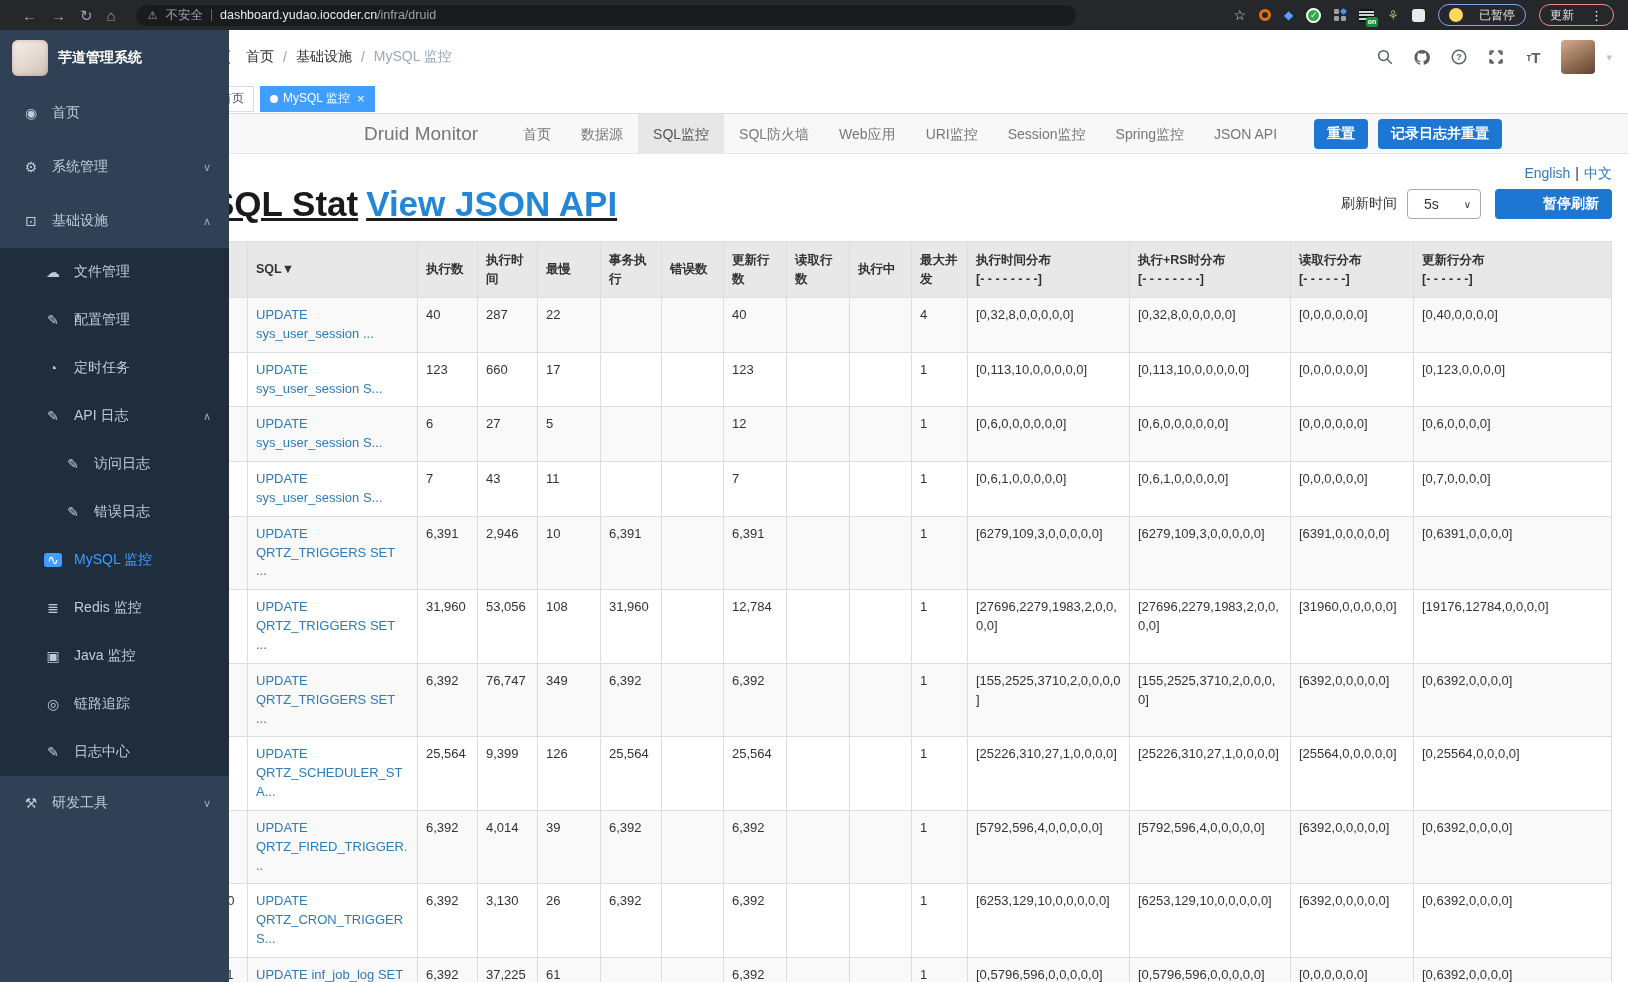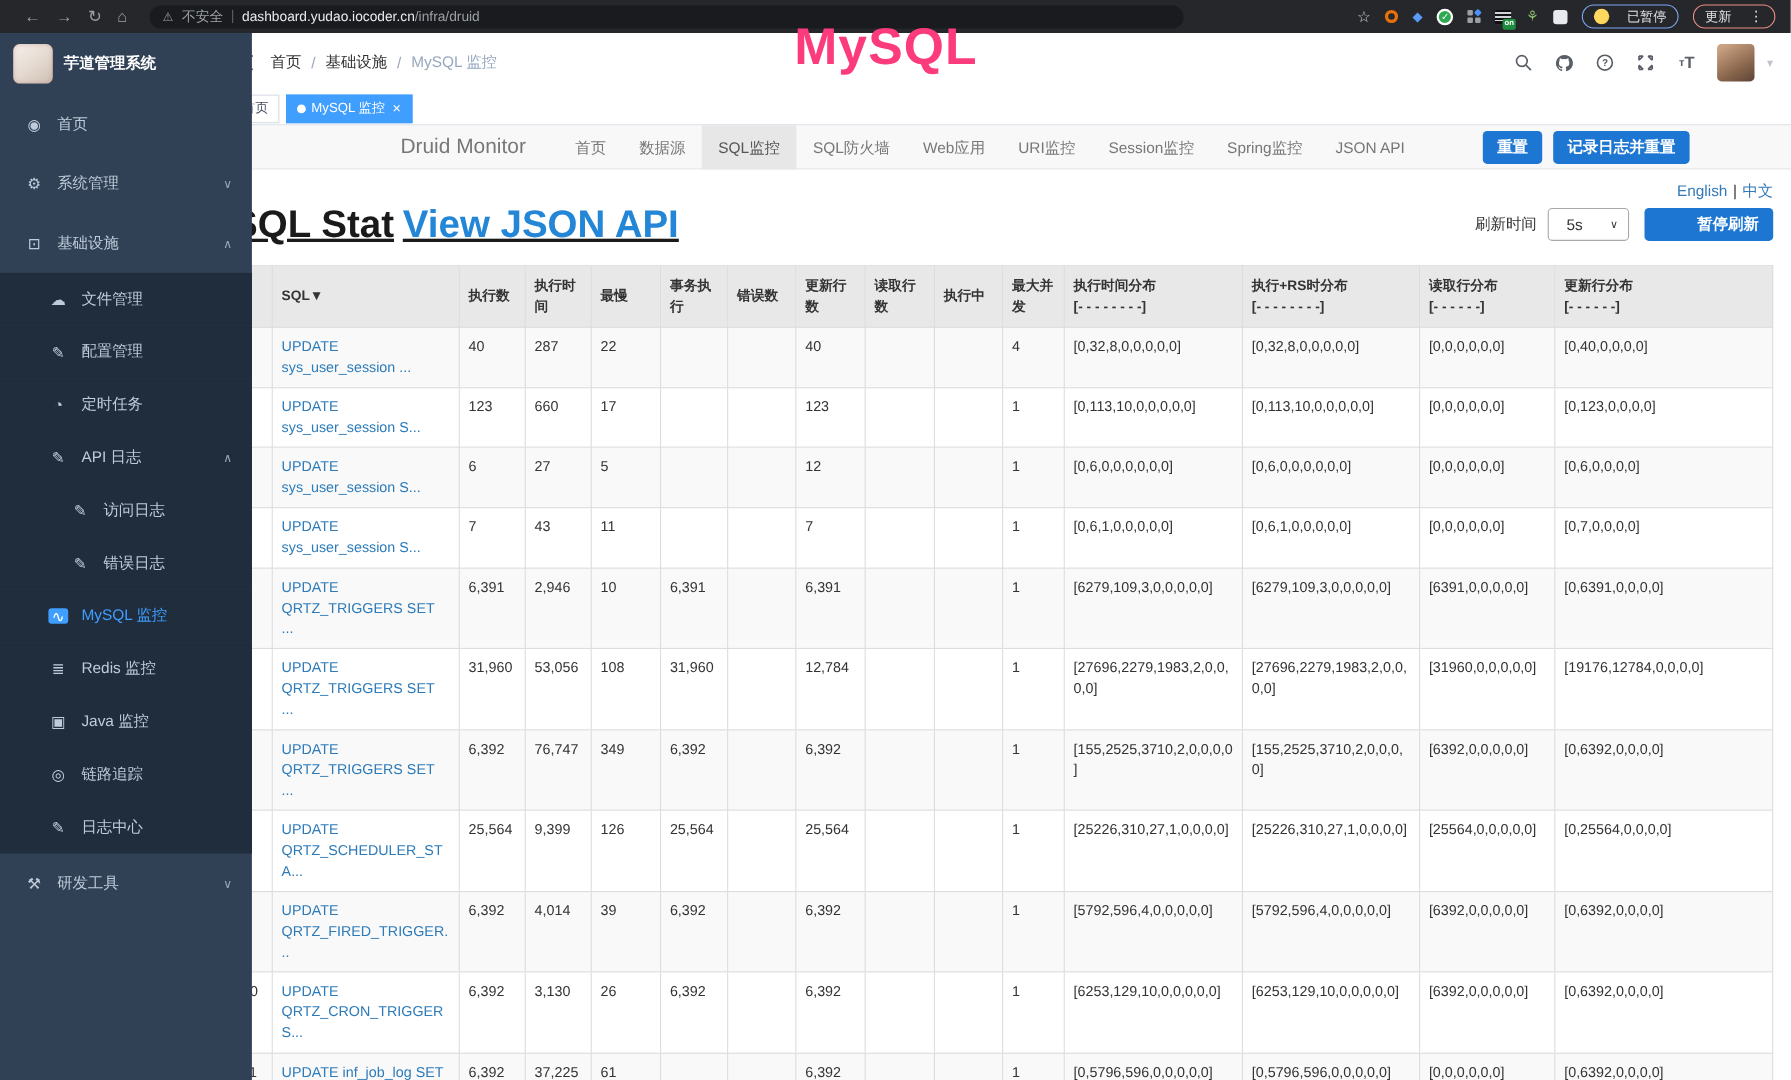--- a/index.html
+++ b/index.html
@@ -81,21 +81,21 @@
   .tag-dot { width:8px; height:8px; border-radius:50%; background:#fff; }
   .tag-close { font-size:13px; line-height:1; margin-left:2px; }
 
   
   .druid-nav { height:40px; background:#f8f8f8; border-bottom:1px solid #e7e7e7; display:flex; align-items:center; padding-left:168px; }
   .druid-brand { font-size:19px; color:#777; margin-right:30px; white-space:nowrap; }
   .dn-item { height:40px; line-height:40px; padding:0 15px; font-size:14px; color:#777; text-decoration:none; cursor:pointer; white-space:nowrap; }
   .dn-item.active { background:#e7e7e7; color:#555; }
   .druid-btn { margin-left:10px; height:30px; padding:0 13px; background:#1d76d2; color:#fff; border:none;
     border-radius:4px; font-size:14px; font-weight:bold; font-family:inherit; cursor:pointer; white-space:nowrap; }
-  .druid-btn.first { margin-left:56px; }
+  .druid-btn.first { margin-left:22px; }
 
   .druid-content { padding:0 16px 0 15px; }
   .lang-row { text-align:right; font-size:14px; padding-top:11px; height:26px; }
   .lang-row a { color:#337ab7; text-decoration:none; cursor:pointer; }
   .lang-sep { color:#333; margin:0 5px; }
   .title-row { display:flex; align-items:center; margin-top:4px; }
   .page-title { font-size:35px; font-weight:bold; color:#1a1a1a;text-decoration:underline; }
   .page-title a { color:#2386d6; text-decoration:none; margin-left:8px; cursor:pointer; }
   .refresh { margin-left:auto; display:flex; align-items:center; gap:10px; font-size:14px; color:#333; }
   .sel { width:74px; height:30px; border:1px solid #a9a9a9; border-radius:4px; background:#fff; display:flex;
@@ -579,14 +579,13 @@
               <td>[0,5796,596,0,0,0,0,0]</td>
               <td>[0,5796,596,0,0,0,0,0]</td>
               <td>[0,0,0,0,0,0]</td>
               <td>[0,6392,0,0,0,0]</td>
             </tr>
           </tbody>
       </table>
     </div>
   </div>
 
-  <div class="annotation">MySQL</div>
 </div>
 
 </body></html>

